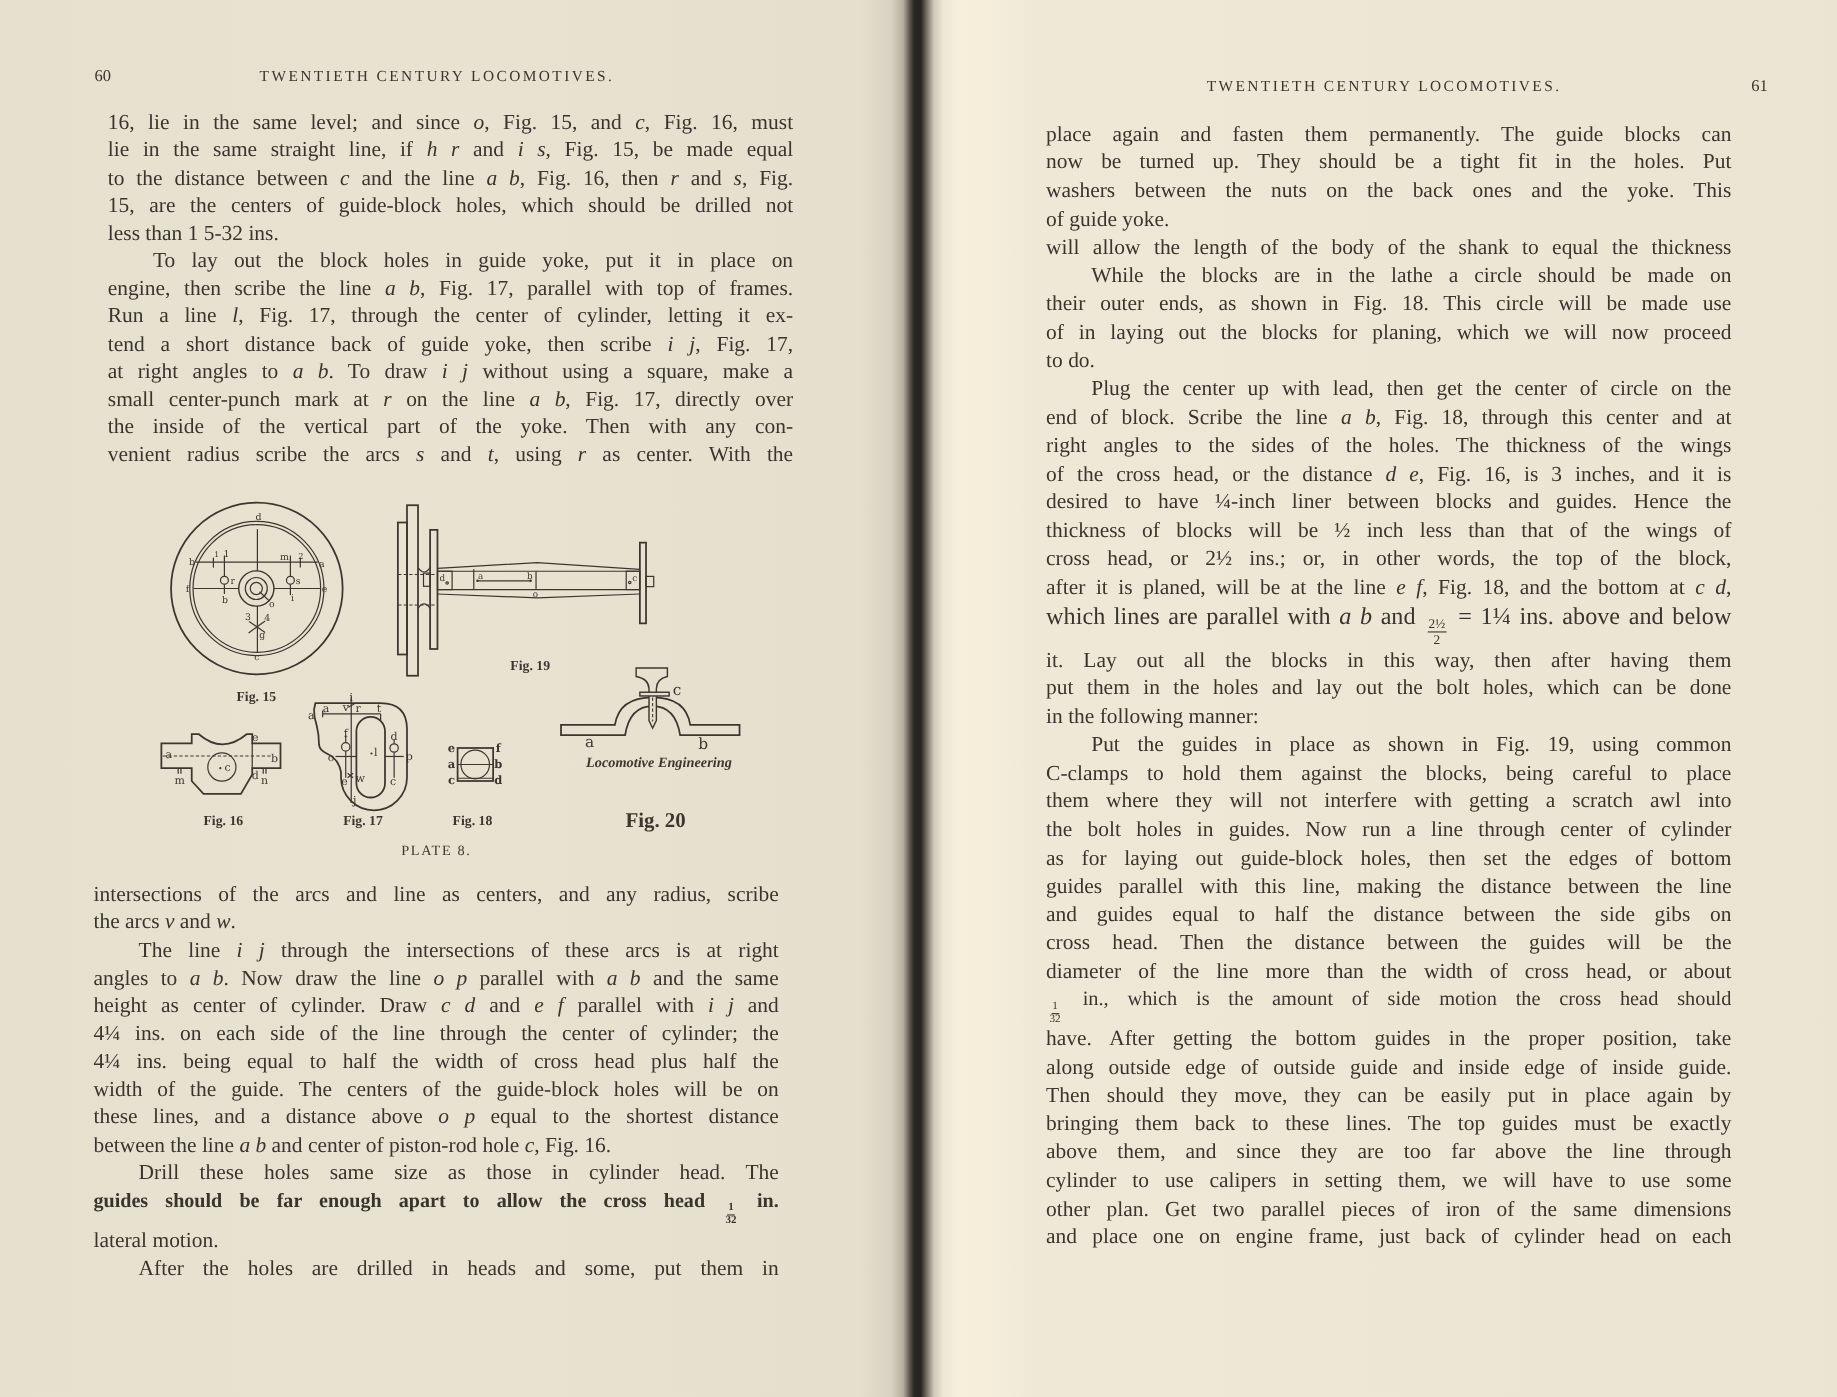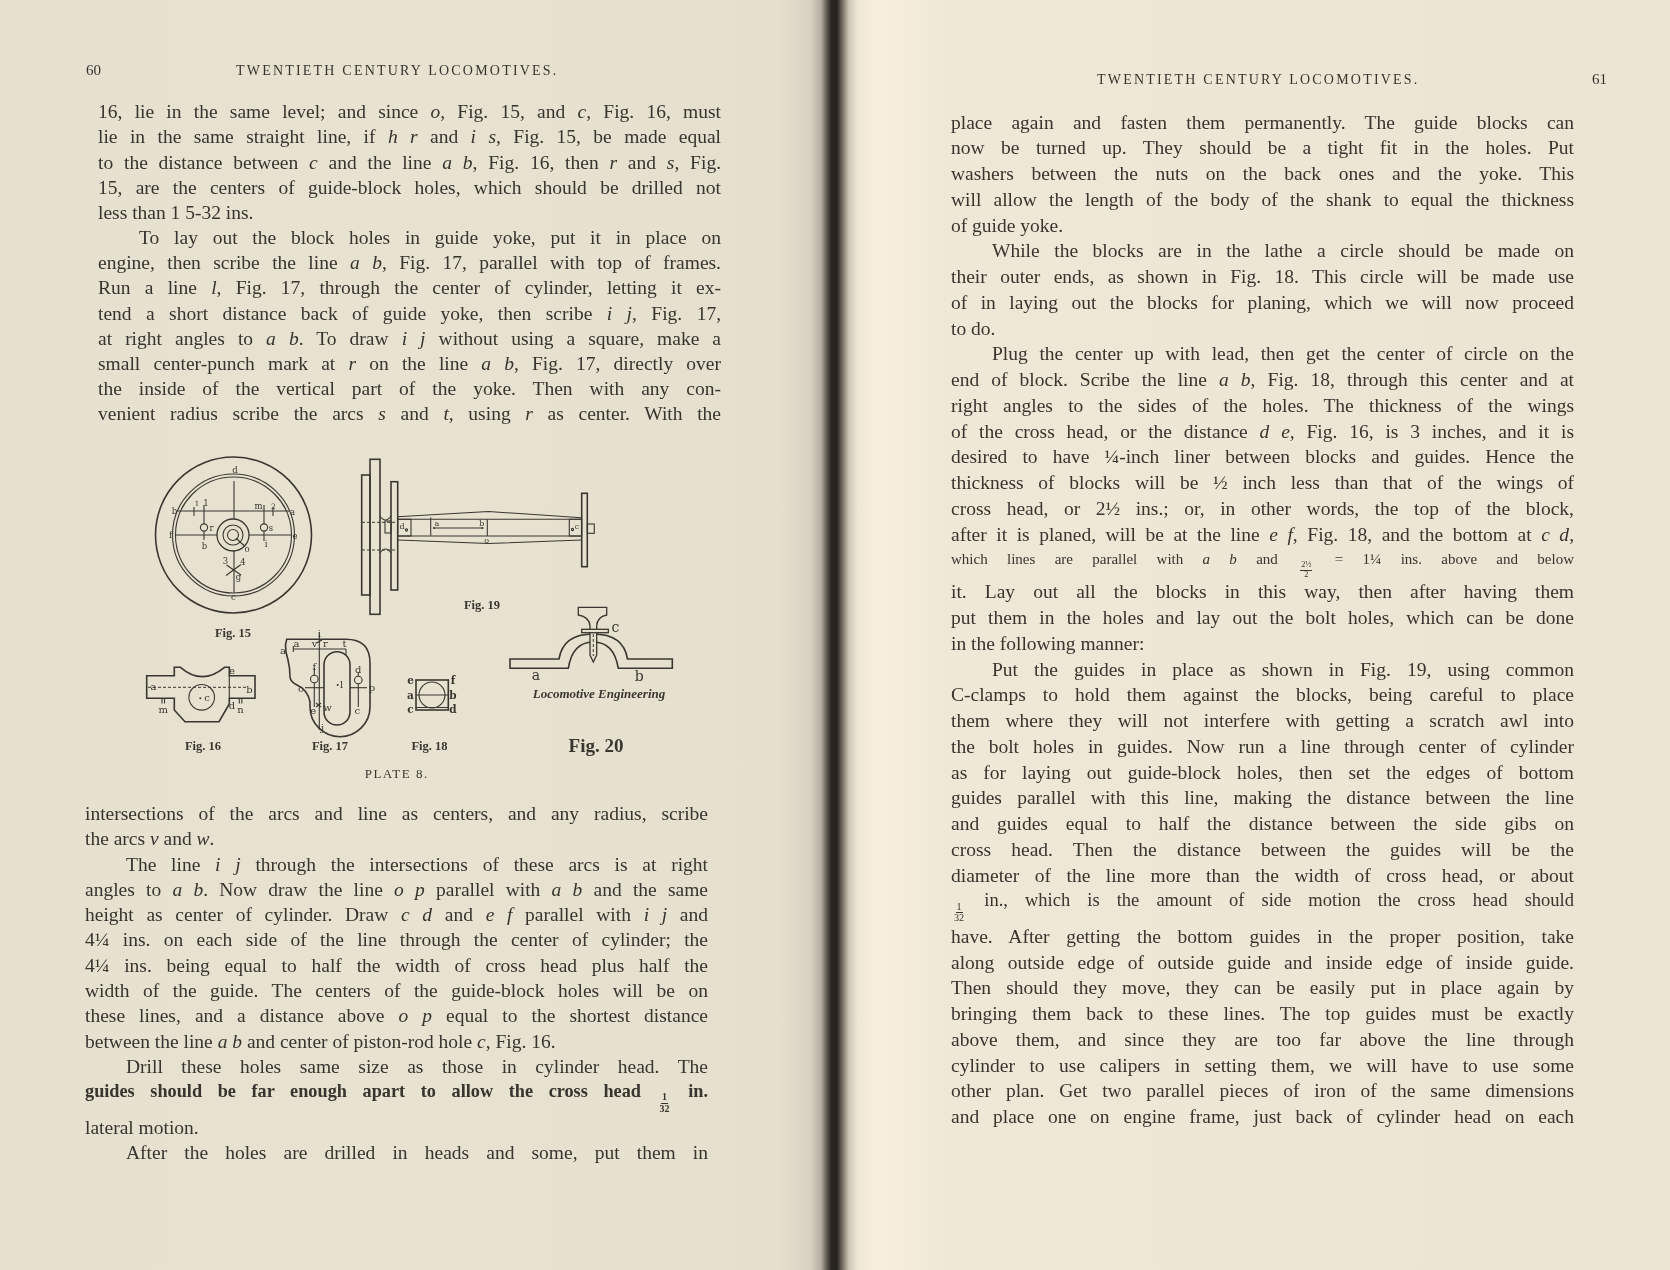--- a/index.html
+++ b/index.html
@@ -272,35 +272,35 @@
 </div>
 
 <div class="page right-page">
   <div class="running-head" style="left:255px; top:71px;">TWENTIETH CENTURY LOCOMOTIVES.</div>
   <div class="folio" style="left:750px; top:69px;text-align:right;">61</div>
 
   <div class="text-block" style="left:109px; top:109.6px; line-height:25.75px;">
       <div class="line">place again and fasten them permanently. The guide blocks can</div>
       <div class="line">now be turned up. They should be a tight fit in the holes. Put</div>
       <div class="line">washers between the nuts on the back ones and the yoke. This</div>
+      <div class="line last">of guide yoke.</div>
       <div class="line">will allow the length of the body of the shank to equal the thickness</div>
-      <div class="line last">of guide yoke.</div>
       <div class="line indent">While the blocks are in the lathe a circle should be made on</div>
       <div class="line">their outer ends, as shown in Fig. 18. This circle will be made use</div>
       <div class="line">of in laying out the blocks for planing, which we will now proceed</div>
       <div class="line last">to do.</div>
       <div class="line indent">Plug the center up with lead, then get the center of circle on the</div>
       <div class="line">end of block. Scribe the line <span class="it">a b</span>, Fig. 18, through this center and at</div>
       <div class="line">right angles to the sides of the holes. The thickness of the wings</div>
       <div class="line">of the cross head, or the distance <span class="it">d e</span>, Fig. 16, is 3 inches, and it is</div>
       <div class="line">desired to have ¼-inch liner between blocks and guides. Hence the</div>
       <div class="line">thickness of blocks will be ½ inch less than that of the wings of</div>
       <div class="line">cross head, or 2½ ins.; or, in other words, the top of the block,</div>
       <div class="line">after it is planed, will be at the line <span class="it">e f</span>, Fig. 18, and the bottom at <span class="it">c d</span>,</div>
-      <div class="line" style="font-size: 15px;">which lines are parallel with <span class="it">a b</span> and <span class="frac">
+      <div class="line" style="font-size: 22px;">which lines are parallel with <span class="it">a b</span> and <span class="frac">
           <span class="num">2½</span>
           <span class="den">2</span>
         </span> = 1¼ ins. above and below</div>
       <div class="line">it. Lay out all the blocks in this way, then after having them</div>
       <div class="line">put them in the holes and lay out the bolt holes, which can be done</div>
       <div class="line last">in the following manner:</div>
       <div class="line indent">Put the guides in place as shown in Fig. 19, using common</div>
       <div class="line">C-clamps to hold them against the blocks, being careful to place</div>
       <div class="line">them where they will not interfere with getting a scratch awl into</div>
       <div class="line">the bolt holes in guides. Now run a line through center of cylinder</div>

